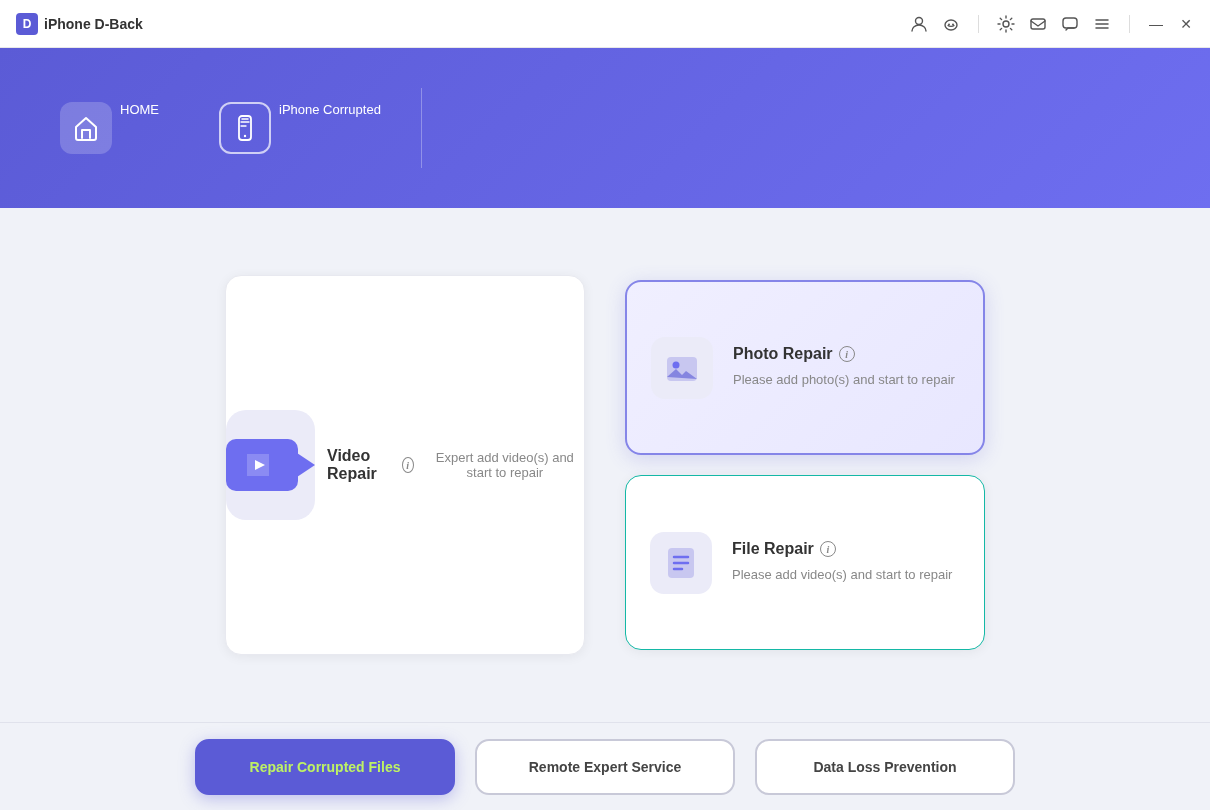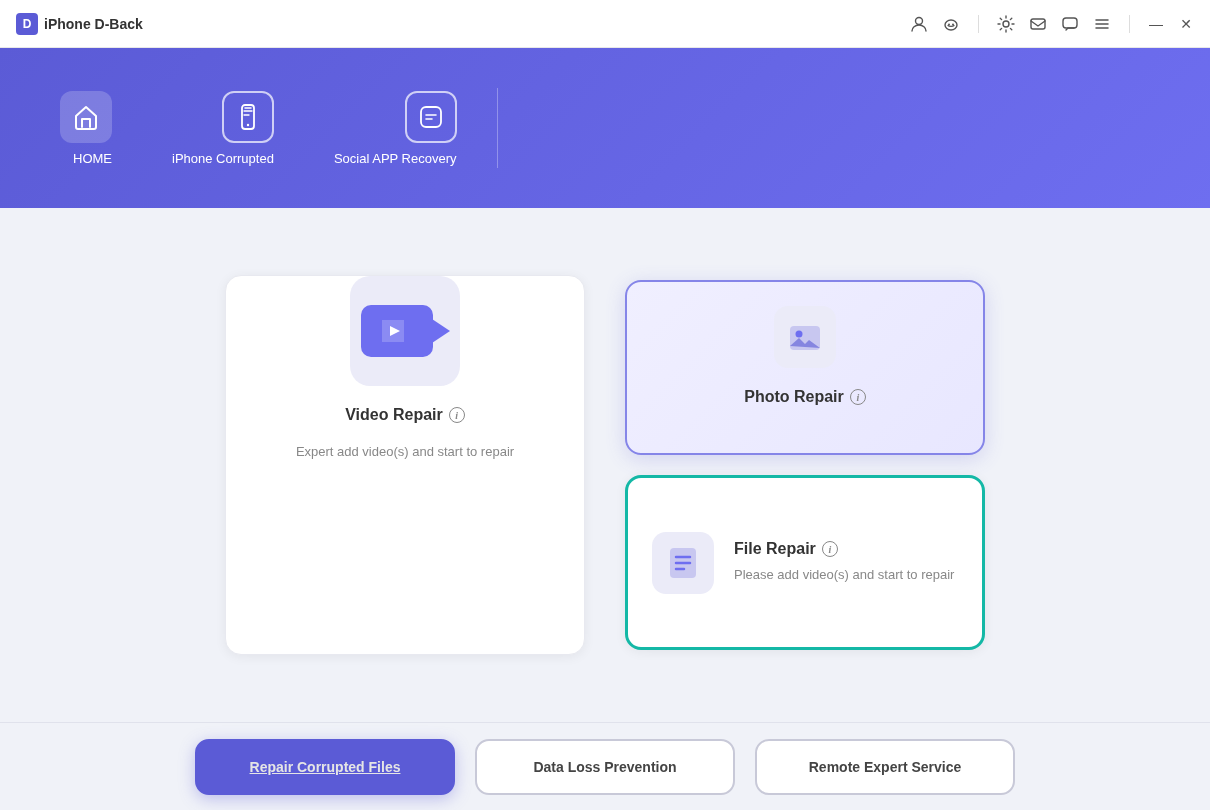--- a/index.html
+++ b/index.html
@@ -77,22 +77,22 @@
     
     .nav-bar {
       height: 160px;
       background: linear-gradient(135deg, #5b5bd6 0%, #6e6ef0 100%);
       display: flex;
       align-items: center;
       padding: 0 20px;
     }
     .nav-item {
       display: flex;
-      flex-direction: column;
-      align-items: flex-end;
+      flex-direction: row;
+      align-items: flex-start;
       justify-content: center;
       gap: 8px;
       padding: 0 30px;
       cursor: pointer;
       min-width: 120px;
     }
     .nav-icon-wrap {
       width: 52px;
       height: 52px;
       border: 2px solid rgba(255,255,255,0.7);
@@ -135,24 +135,24 @@
       padding: 30px 60px;
     }
 
     
     .card-large {
       width: 360px;
       height: 380px;
       background: #fff;
       border-radius: 16px;
       display: flex;
-      flex-direction: column;
-      align-items: center;
-      justify-content: flex-start;
-      gap: 20px;
+      flex-direction: row;
+      align-items: center;
+      justify-content: center;
+      gap: 12px;
       box-shadow: 0 2px 12px rgba(0,0,0,0.06);
       border: 1px solid #e8e9f0;
     }
     .video-icon-wrap {
       width: 110px;
       height: 110px;
       background: #ebebf8;
       border-radius: 20px;
       display: flex;
       align-items: center;
@@ -196,28 +196,27 @@
     .card-small {
       width: 360px;
       height: 175px;
       background: #fff;
       border-radius: 16px;
       display: flex;
       align-items: center;
       padding: 24px;
       gap: 20px;
       box-shadow: 0 2px 12px rgba(0,0,0,0.06);
-      border: 3px solid #14b8a6;
+      border: 1px solid #14b8a6;
       cursor: pointer;
     }
     .card-small.active {
       background: linear-gradient(135deg, #f0efff 0%, #e8e7ff 100%);
       border: 2px solid #8585e8;
       box-shadow: 0 4px 20px rgba(91,91,214,0.2);
-      flex-direction: column;
     }
     .small-icon-wrap {
       width: 62px;
       height: 62px;
       background: #ebebf8;
       border-radius: 14px;
       display: flex;
       align-items: center;
       justify-content: center;
       flex-shrink: 0;
@@ -254,23 +253,22 @@
       font-size: 14px;
       font-weight: 600;
       cursor: pointer;
       border: 2px solid #c8c9d8;
       background: #fff;
       color: #444;
     }
     .bottom-btn.active {
       background: #5b5bd6;
       border-color: #5b5bd6;
-      color: #e5e5e5;
+      color: #bef264;
       box-shadow: 0 4px 16px rgba(91,91,214,0.35);
-      text-decoration: underline;
     }
 
     
     svg { display: block; }
   </style>
 </head>
 <body>
 
 <div class="title-bar">
   <div class="title-bar-logo">
@@ -351,29 +349,20 @@
         <path d="M11 5h6" stroke="#fff" stroke-width="1.5" stroke-linecap="round"></path>
         <circle cx="14" cy="22" r="1.2" fill="#fff"></circle>
         <path d="M10 8h8" stroke="#fff" stroke-width="1.3" stroke-linecap="round"></path>
         <path d="M10 12h5" stroke="#fff" stroke-width="1.3" stroke-linecap="round"></path>
       </svg>
     </div>
     <span class="nav-label">iPhone Corrupted</span>
   </div>
 
 
-  <div class="nav-item">
-    <div class="nav-icon-wrap">
-      <svg width="28" height="28" viewBox="0 0 28 28" fill="none">
-        <rect x="4" y="4" width="20" height="20" rx="5" stroke="#fff" stroke-width="1.8"></rect>
-        <path d="M9 12h10M9 16h6" stroke="#fff" stroke-width="1.6" stroke-linecap="round"></path>
-      </svg>
-    </div>
-    <span class="nav-label">Social APP Recovery</span>
-  </div>
 
   <div class="nav-sep"></div>
 
 </div>
 
 <div class="main-content">
 
   <div class="card-large">
     <div class="video-icon-wrap">
       <div style="position:relative; display:flex; align-items:center;">
@@ -402,20 +391,21 @@
           <rect x="4" y="8" width="30" height="24" rx="4" fill="#c8c7f0"></rect>
           <circle cx="13" cy="16" r="3.5" fill="#6e6ef0"></circle>
           <path d="M4 28l9-8 6 6 4-4 11 8" fill="#8585e0"></path>
         </svg>
       </div>
       <div class="small-card-text">
         <div class="card-title">
           <span>Photo Repair</span>
           <div class="info-icon">i</div>
         </div>
+        <div class="card-subtitle">Please add photo(s) and start to repair</div>
       </div>
     </div>
 
     <div class="card-small">
       <div class="small-icon-wrap">
         <svg width="38" height="38" viewBox="0 0 38 38" fill="none">
           <rect x="6" y="4" width="26" height="30" rx="4" fill="#c8c7f0"></rect>
           <line x1="12" y1="13" x2="26" y2="13" stroke="#6e6ef0" stroke-width="2.5" stroke-linecap="round"></line>
           <line x1="12" y1="19" x2="26" y2="19" stroke="#6e6ef0" stroke-width="2.5" stroke-linecap="round"></line>
           <line x1="12" y1="25" x2="20" y2="25" stroke="#6e6ef0" stroke-width="2.5" stroke-linecap="round"></line>
@@ -431,18 +421,18 @@
     </div>
 
   </div>
 </div>
 
 <div class="bottom-bar">
   <div class="bottom-btn active">
     <span>Repair Corrupted Files</span>
   </div>
   <div class="bottom-btn">
+    <span>Remote Expert Service</span>
+  </div>
+  <div class="bottom-btn">
     <span>Data Loss Prevention</span>
   </div>
-  <div class="bottom-btn">
-    <span>Remote Expert Service</span>
-  </div>
 </div>
 
 </body></html>

